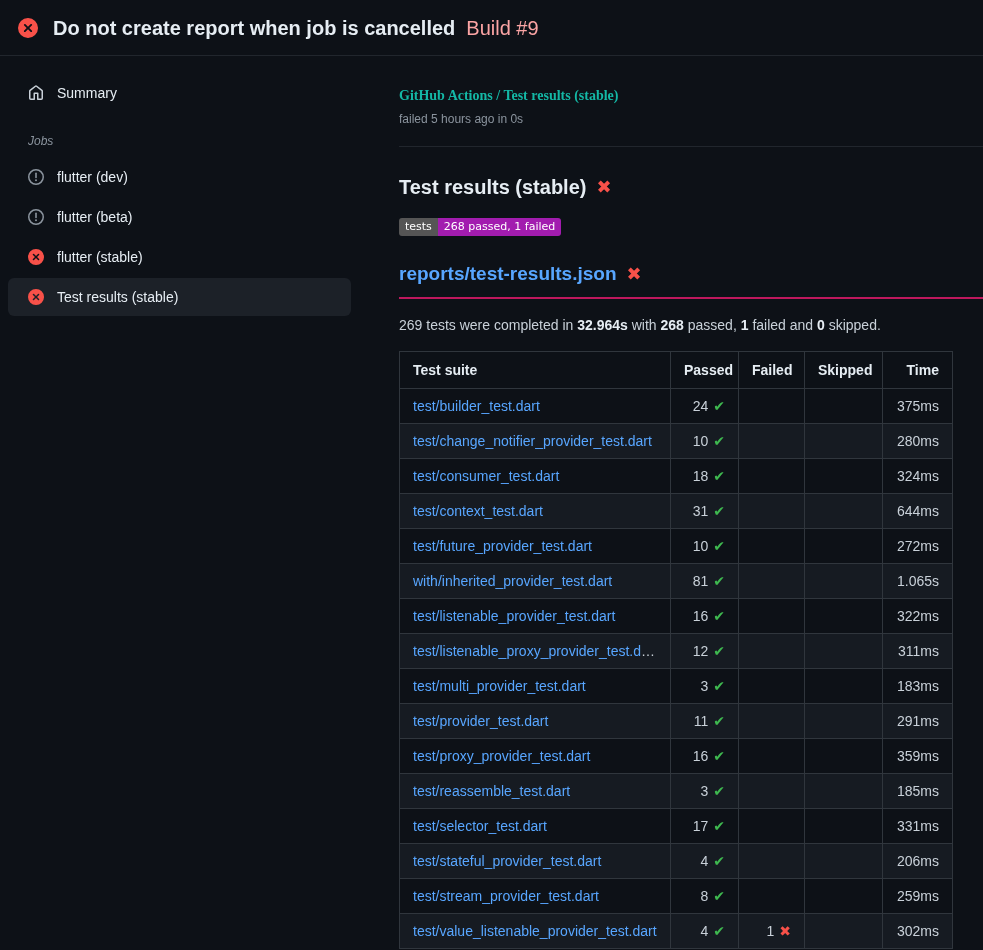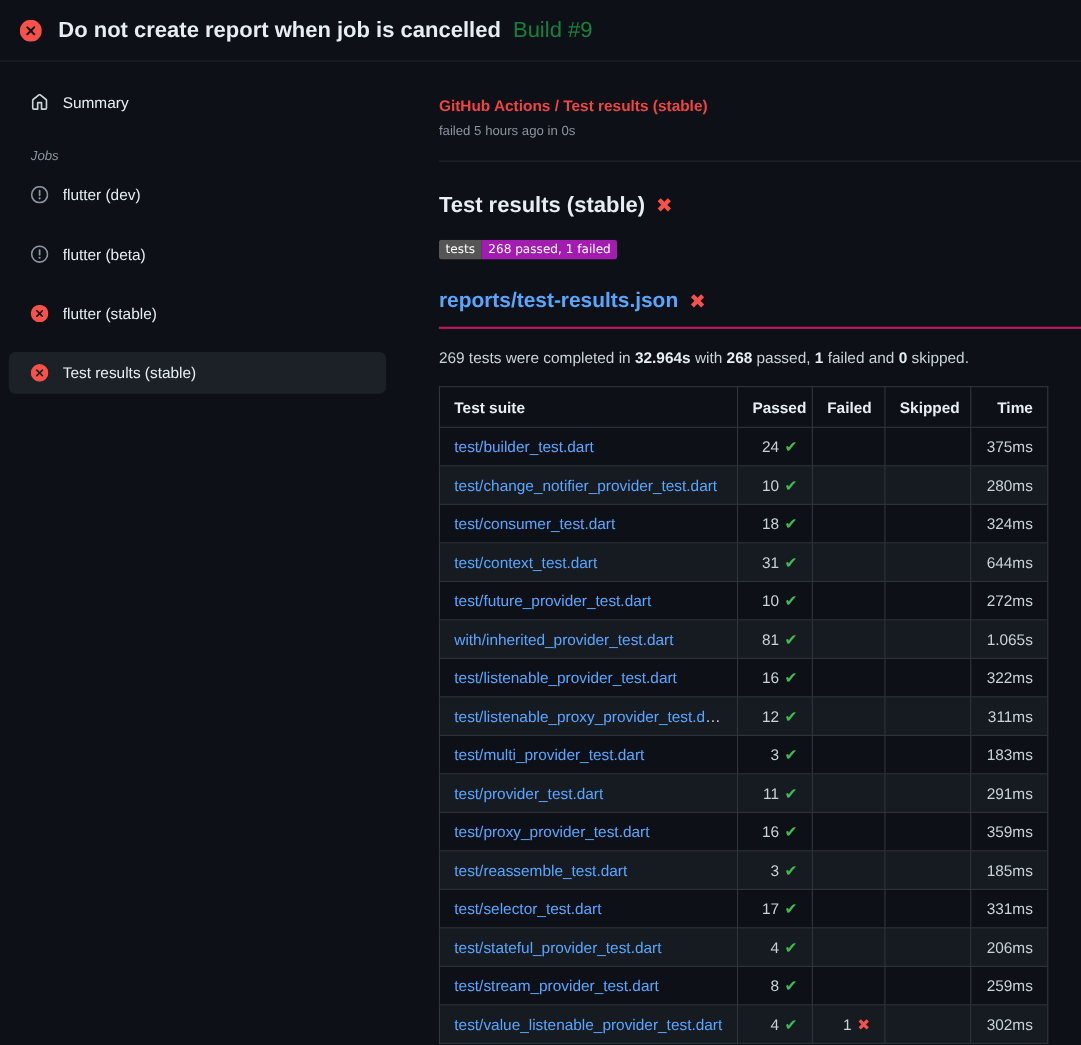--- a/index.html
+++ b/index.html
@@ -13,41 +13,41 @@
 
   
   .run-header {
     display:flex; align-items:center; gap:15px;
     padding:14px 16px 13px 18px;
     border-bottom:1px solid #21262d;
     flex-shrink:0;
   }
   .run-header .status-icon { display:flex; flex-shrink:0; }
   .run-title { font-size:20px; font-weight:700; color:#e6edf3; line-height:28px; }
-  .run-build { font-size:20px; color:#15803d; line-height:28px; margin-left:-4px; }
+  .run-build { font-size:20px; color:#fca5a5; line-height:28px; margin-left:-4px; }
 
   
   .body { display:flex; flex:1; min-height:0; }
 
   
   .sidebar { width:357px; flex-shrink:0; padding:18px 6px 0 8px; }
   .sidebar-item {
     display:flex; align-items:center; gap:13px;
     height:38px; padding:0 8px 0 20px;
     border-radius:6px; color:#e6edf3; font-size:14px; font-weight:500;
     cursor:pointer;
   }
   .sidebar-item.selected { background:#1c2128; }
   .sidebar-item .job-icon { display:flex; flex-shrink:0; width:16px; height:16px; }
   .jobs-label { color:#8b949e; font-size:12px; margin:22px 0 10px; padding-left:20px;font-style:italic; }
-  .job-list { display:flex; flex-direction:column; gap:16px; }
+  .job-list { display:flex; flex-direction:column; gap:2px; }
 
   
   .main { flex:1; min-width:0; padding:30px 0 0 42px; }
-  .breadcrumb { font-size:14px; font-weight:700; color:#ef4444; line-height:20px; }
+  .breadcrumb { font-size:14px; font-weight:700; color:#14b8a6; line-height:20px;font-family:Liberation Serif, serif; }
   .run-meta { font-size:12px; color:#8b949e; margin-top:4px; line-height:18px; }
   .top-divider { border:none; border-top:1px solid #21262d; margin-top:18px; }
 
   .section-title {
     margin-top:26px; font-size:20px; font-weight:700; color:#e6edf3; line-height:28px;
     display:flex; align-items:center; gap:10px;
   }
   .x-glyph { color:#f85149; font-size:18px; font-weight:400; line-height:1; }
 
   .badge {

